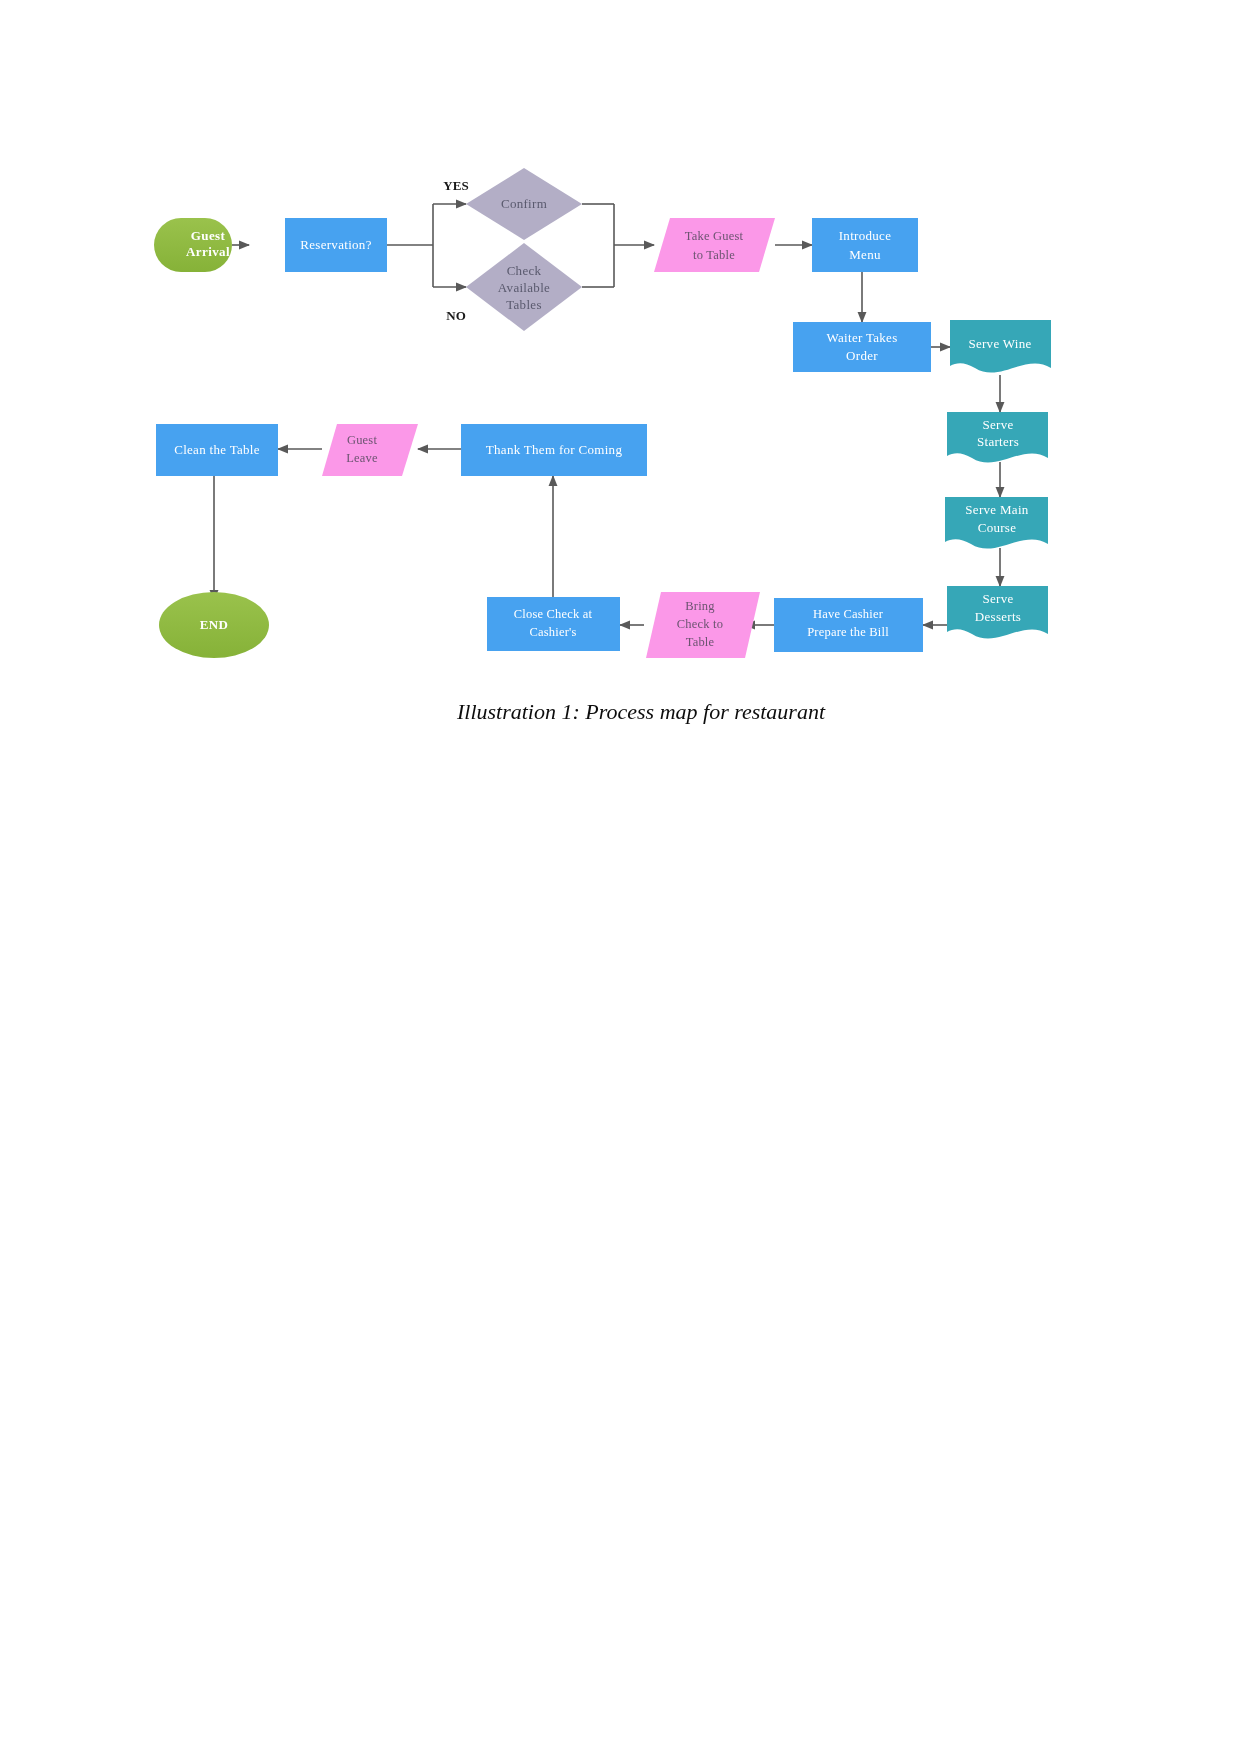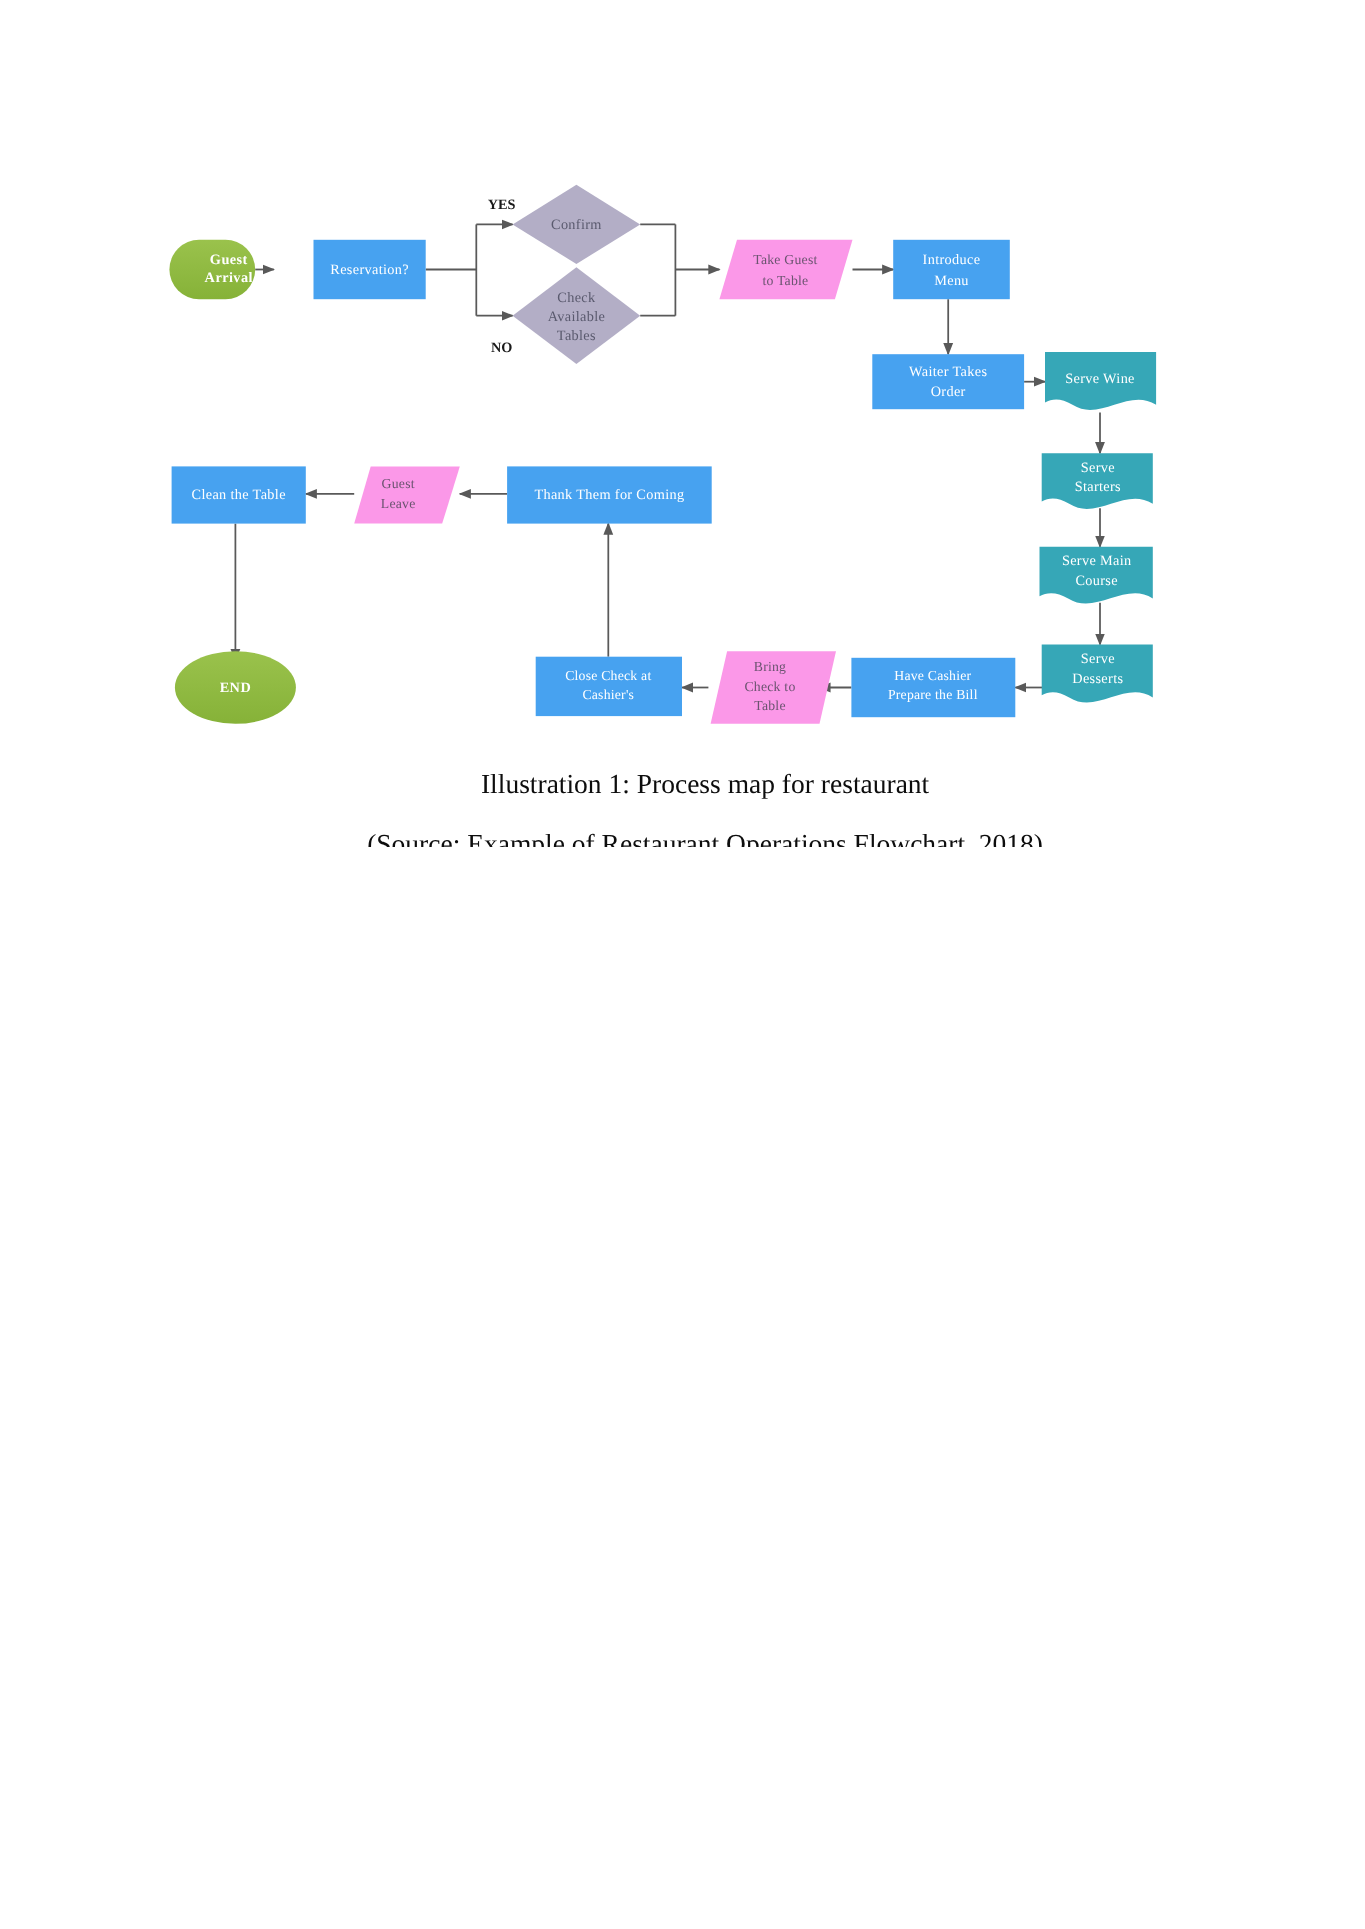--- a/index.html
+++ b/index.html
@@ -79,21 +79,22 @@
   }
   .caption-block {
     position: absolute;
     left: 0px;
     top: 700px;
     width: 1241px;
     text-align: center;
   }
   .caption-line {
     font-family: "Liberation Serif", serif;
-    font-size: 25px;
+    font-style: italic;
+    font-size: 22px;
     color: #0d0d0d;
     line-height: 1.1;
     margin-left: 41px;
   }
   .caption-title { margin-top: 0px; }
   .caption-source {
     margin-top: 26px;
     height: 16px;
     overflow: hidden;
   }
@@ -268,16 +269,15 @@
       <g>
         <ellipse cx="214" cy="625" rx="55" ry="33" fill="url(#greenGrad)"></ellipse>
         <text class="node-label lbl-green" x="214" y="626">END</text>
       </g>
 
     </svg>
   </div>
 
   <div class="caption-block">
     <div class="caption-line caption-title">Illustration 1: Process map for restaurant</div>
-    <div class="caption-line caption-source">(Source: Example of Restaurant Operations Flowchart, 2018)</div>
   </div>
 
 </div>
 
 </body></html>

